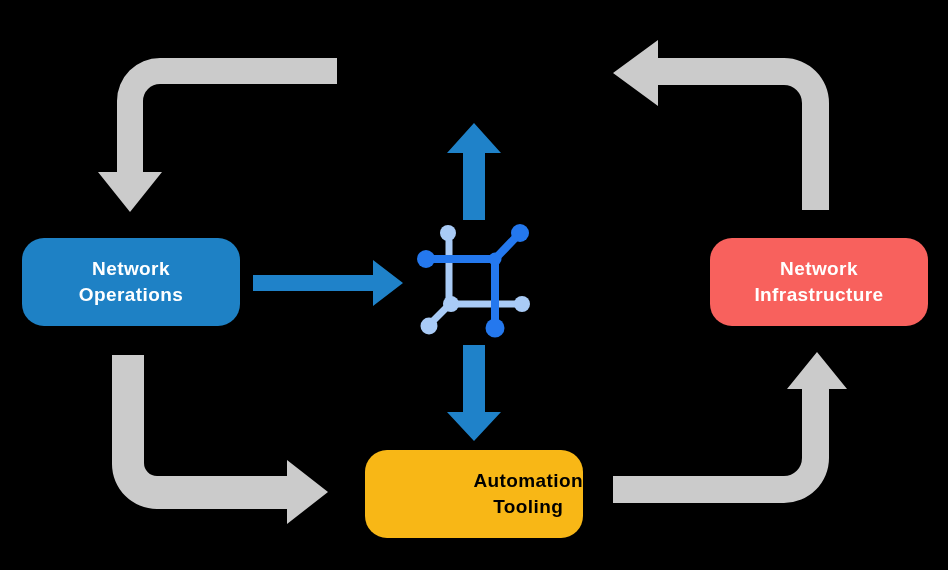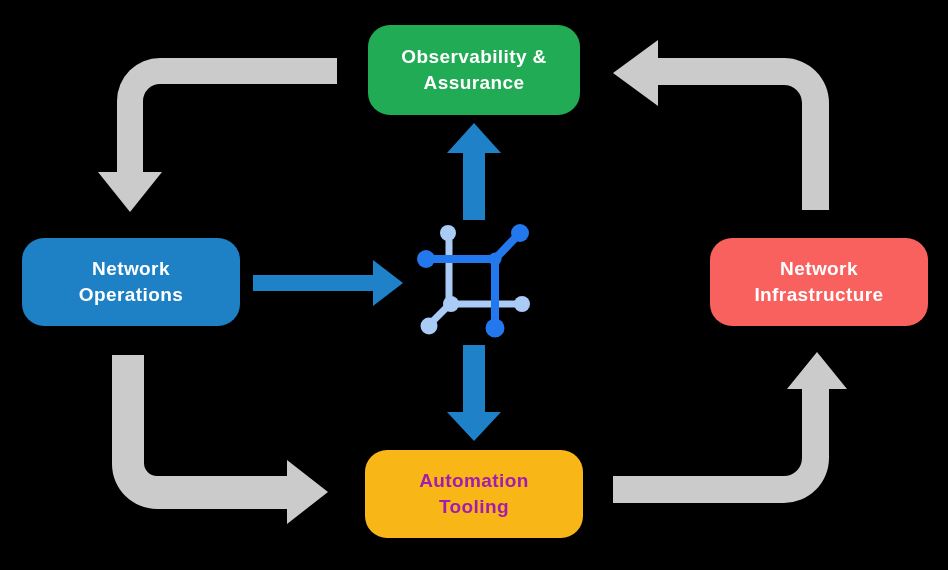--- a/index.html
+++ b/index.html
@@ -60,33 +60,29 @@
       <g stroke="#2478EE" fill="#2478EE">
         <path d="M427,259 H495 M495,259 L519,234 M495,259 V327" fill="none" stroke-width="8" stroke-linecap="round"></path>
         <circle cx="426" cy="259" r="9" stroke="none"></circle>
         <circle cx="520" cy="233" r="9" stroke="none"></circle>
         <circle cx="495" cy="328" r="9.5" stroke="none"></circle>
         <circle cx="495" cy="259" r="6.5" stroke="none"></circle>
       </g>
     </g>
   </svg>
 
-  <div class="node node-observability" style="background: rgb(34, 171, 85); color: rgb(255, 255, 255);">
-    <span>Observability &amp;
-Assurance</span>
-  </div>
 
   <div class="node node-operations" style="background: rgb(30, 129, 197); color: rgb(255, 255, 255);">
     <span>Network
 Operations</span>
   </div>
 
   <div class="node node-infrastructure" style="background: rgb(248, 97, 93); color: rgb(255, 255, 255);">
     <span>Network
 Infrastructure</span>
   </div>
 
-  <div class="node node-automation" style="background: rgb(248, 183, 22); color: #a21caf;">
+  <div class="node node-automation" style="background: rgb(248, 183, 22); color: #000000; justify-content: flex-end;">
     <span>Automation
 Tooling</span>
   </div>
 
 </div>
 
 </body></html>

